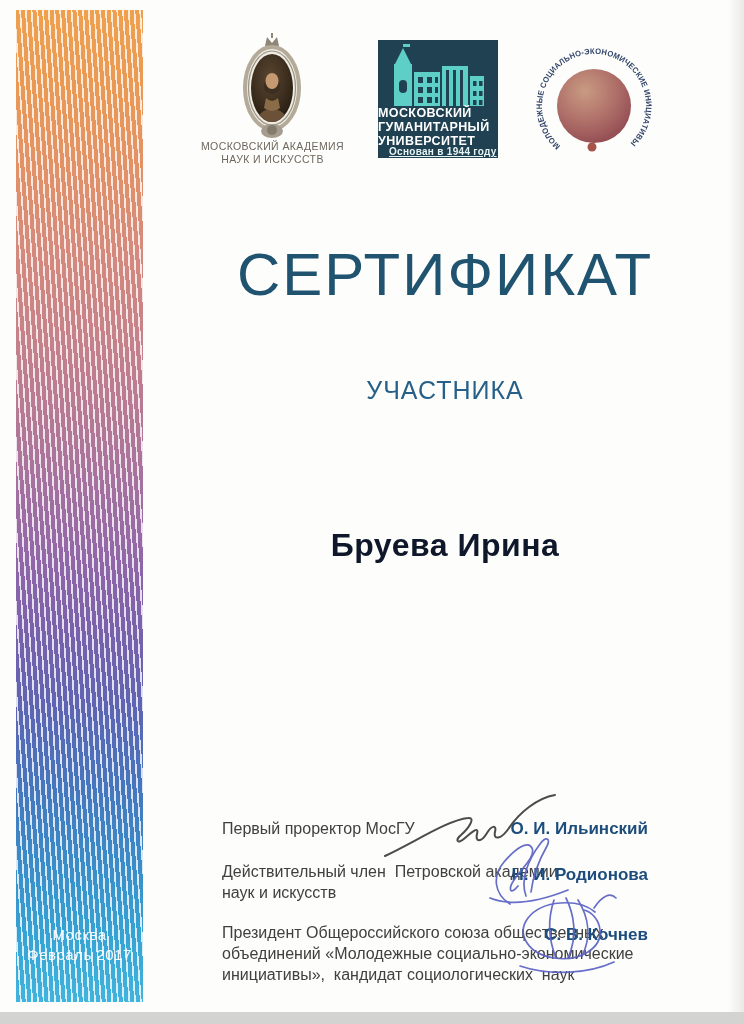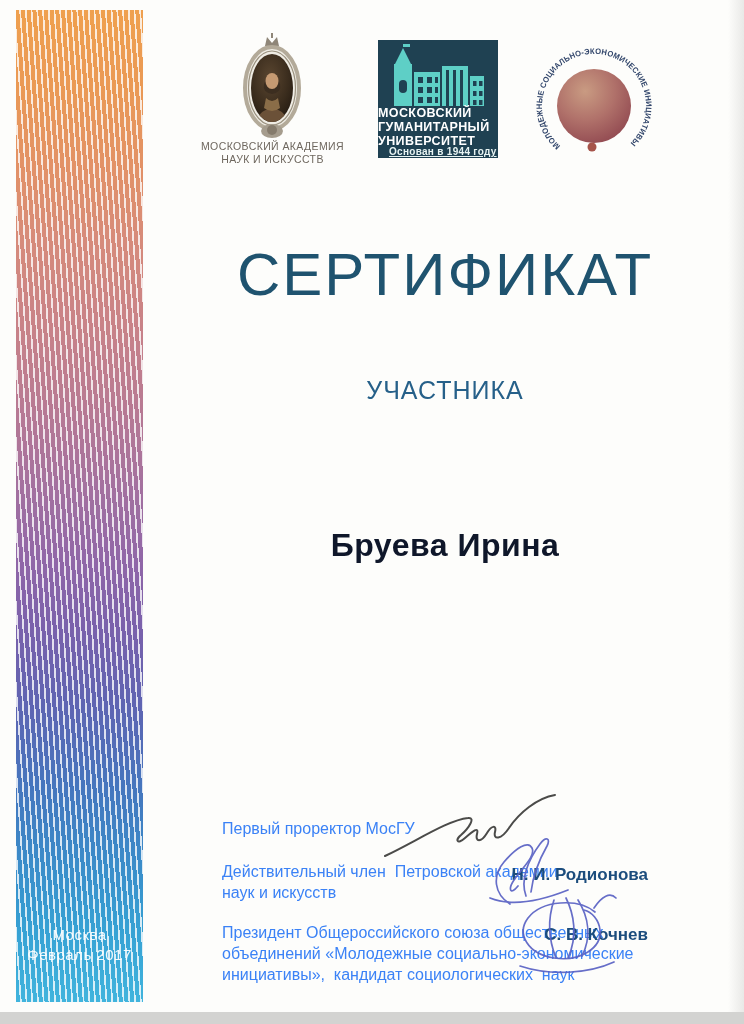--- a/index.html
+++ b/index.html
@@ -37,21 +37,21 @@
   .mosgu-founded{position:absolute;left:11px;top:106px;font-weight:bold;font-size:10px;letter-spacing:0.3px;color:#e8f4f3;text-decoration:underline;}
 
   
   .center-col{position:absolute;left:160px;width:570px;text-align:center;}
   #cert-title{top:240px;color:#1f536f;font-size:60px;letter-spacing:2px;font-weight:400;}
   #participant{top:337px;color:#266089;font-size:25px;letter-spacing:1px;margin-top:39px;}
   #conf-lines{top:368px;color:#2a6590;font-size:23px;line-height:26px;}
   #recipient{top:527px;color:#0f172a;font-size:32px;font-weight:bold;letter-spacing:0.5px;}
 
   
-  .sig-role{position:absolute;left:222px;color:#3b82f6;font-size:16px;line-height:21px;}
+  .sig-role{position:absolute;left:222px;color:#404040;font-size:16px;line-height:21px;}
   .sig-role div{white-space:pre;}
   .sig-name{position:absolute;left:448px;width:200px;text-align:right;color:#1c4d7d;font-size:17px;font-weight:bold;}
   #sig-svg{position:absolute;left:370px;top:780px;}
 
   
   #edge-right{position:absolute;top:0;right:0;width:16px;height:1024px;
     background:linear-gradient(90deg,rgba(230,230,228,0) 0%,#e9e9e7 100%);}
   #edge-bottom{position:absolute;left:0;bottom:0;width:744px;height:12px;background:#d3d3d1;}
 </style>
 </head>
@@ -154,20 +154,21 @@
     </text>
   </svg>
 
   <div class="center-col" id="cert-title">СЕРТИФИКАТ</div>
   <div class="center-col" id="participant">УЧАСТНИКА</div>
   <div class="center-col" id="recipient">Бруева Ирина</div>
 
   <div class="sig-role" style="top:818px">
     <div>Первый проректор МосГУ</div>
   </div>
+  <div class="sig-name" style="top:819px">О. И. Ильинский</div>
 
   <div class="sig-role" style="top:861px">
     <div>Действительный член  Петровской академии</div>
     <div>наук и искусств</div>
   </div>
   <div class="sig-name" style="top:865px">Н. И. Родионова</div>
 
   <div class="sig-role" style="top:922px">
     <div>Президент Общероссийского союза общественных</div>
     <div>объединений «Молодежные социально-экономические</div>

